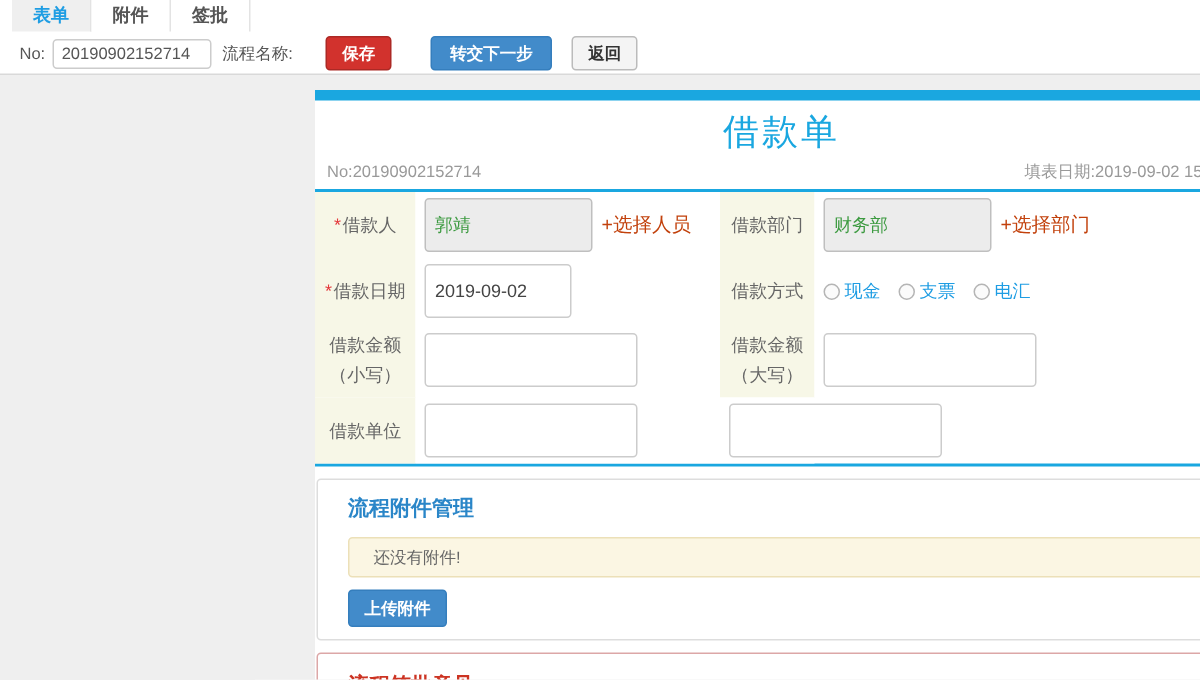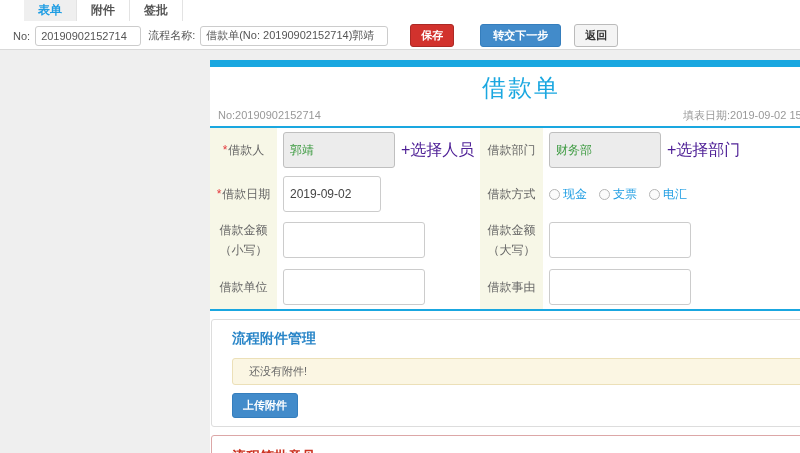--- a/index.html
+++ b/index.html
@@ -1,19 +1,19 @@
 <!DOCTYPE html>
 <html><head>
 <meta charset="utf-8">
 <style>
   html,body{margin:0;padding:0;width:800px;height:453px;overflow:hidden;
     font-family:"Liberation Sans","DejaVu Sans",sans-serif;background:#efefef;position:relative}
   
   .tabbar{position:absolute;top:0;left:0;width:100%;height:39px;background:#fff;
-    border-bottom:1px solid #ddd;display:flex;padding-left:24px;box-sizing:border-box;z-index:3}
+    border-bottom:1px solid #ddd;display:flex;padding-left:8px;box-sizing:border-box;z-index:3}
   .left-gutter{position:absolute;left:0;top:0;width:8px;height:22px;background:#ececec}
   .tab{height:21px;line-height:21px;padding:0 14px;font-size:12px;font-weight:700;color:#555;
     border-right:1px solid #e3e3e3;background:#fff;cursor:pointer;white-space:nowrap}
   .tab.active{color:#1e9de3;background:#efefef}
   
   .toolbar{position:absolute;top:22px;left:0;width:100%;height:28px;background:#fff;
     border-bottom:1px solid #d9d9d9;display:flex;align-items:center;font-size:11px;color:#555;
     box-sizing:border-box;padding-left:6px;z-index:3}
   .tb-input{height:18px;border:1px solid #ccc;border-radius:3px;font-size:11px;color:#555;
     padding:0 5px;margin-left:5px;font-family:inherit}
@@ -38,21 +38,21 @@
   .cell{display:flex;align-items:center;min-height:33px;font-size:12px;box-sizing:border-box}
   .cell.label{background:#f7f7e7;color:#666;justify-content:center;text-align:center;
     padding:4px 2px;line-height:1.7}
   .cell.value{background:#fff;padding:4px 6px;gap:6px}
   .req{color:#e4393c;font-style:normal;margin-right:1px}
   .f-input{height:36px;border:1px solid #ccc;border-radius:3px;font-size:12px;padding:0 6px;
     color:#444;font-family:inherit;box-sizing:border-box}
   .f-input.ro{background:#ececec;border-color:#bfbfbf;color:#3c9a40;width:112px}
   .f-input.date{width:98px}
   .f-input.wide{width:142px}
-  .sel-link{color:#4c1d95;font-size:16px;text-decoration:none;cursor:pointer;white-space:nowrap}
+  .sel-link{color:#c2410c;font-size:13px;text-decoration:none;cursor:pointer;white-space:nowrap}
   .radio-opt{display:inline-flex;align-items:center;gap:3px;margin-right:6px;cursor:pointer}
   .rc{width:11px;height:11px;border-radius:50%;border:1px solid #b5b5b5;background:#fbfbfb;
     display:inline-block;box-sizing:border-box}
   .rl{color:#1e9de3;font-size:12px}
   
   .attach-panel{margin:8px 1px 0;border:1px solid #ddd;border-radius:3px;padding:10px 20px 8px}
   .panel-heading{font-size:14px;font-weight:700}
   .panel-heading.blue{color:#2a86c8}
   .panel-heading.red{color:#cc3322}
   .alert{margin-top:10px;background:#fbf6e3;border:1px solid #ece0b8;border-radius:3px;
@@ -84,21 +84,20 @@
   <div class="tab active">表单</div>
   <div class="tab">附件</div>
   <div class="tab">签批</div>
 </div>
 <div class="left-gutter"></div>
 
 <div class="toolbar">
   <span class="lbl">No:</span>
   <input class="tb-input no" value="20190902152714" style="">
   <span class="lbl">流程名称:</span>
-  <input class="tb-input name" value="借款单(No: 20190902152714)郭靖" style="">
   <button class="btn danger">保存</button>
   <button class="btn primary">转交下一步</button>
   <button class="btn default">返回</button>
 </div>
 
 <div class="content">
   <div class="main-panel">
     <div class="blue-bar"></div>
     <div class="form-title">借款单</div>
     <div class="form-meta">
@@ -161,23 +160,20 @@
       <div class="cell value">
         <input class="f-input wide" value="" style="">
       </div>
 
       <div class="cell label">
         <span>借款单位</span>
       </div>
       <div class="cell value">
         <input class="f-input wide" value="" style="">
       </div>
-      <div class="cell label">
-        <span>借款事由</span>
-      </div>
       <div class="cell value">
         <input class="f-input wide" value="" style="">
       </div>
     </div>
 
     <div class="attach-panel">
       <div class="panel-heading blue">流程附件管理</div>
       <div class="alert">还没有附件!</div>
       <button class="btn primary sm">上传附件</button>
     </div>

